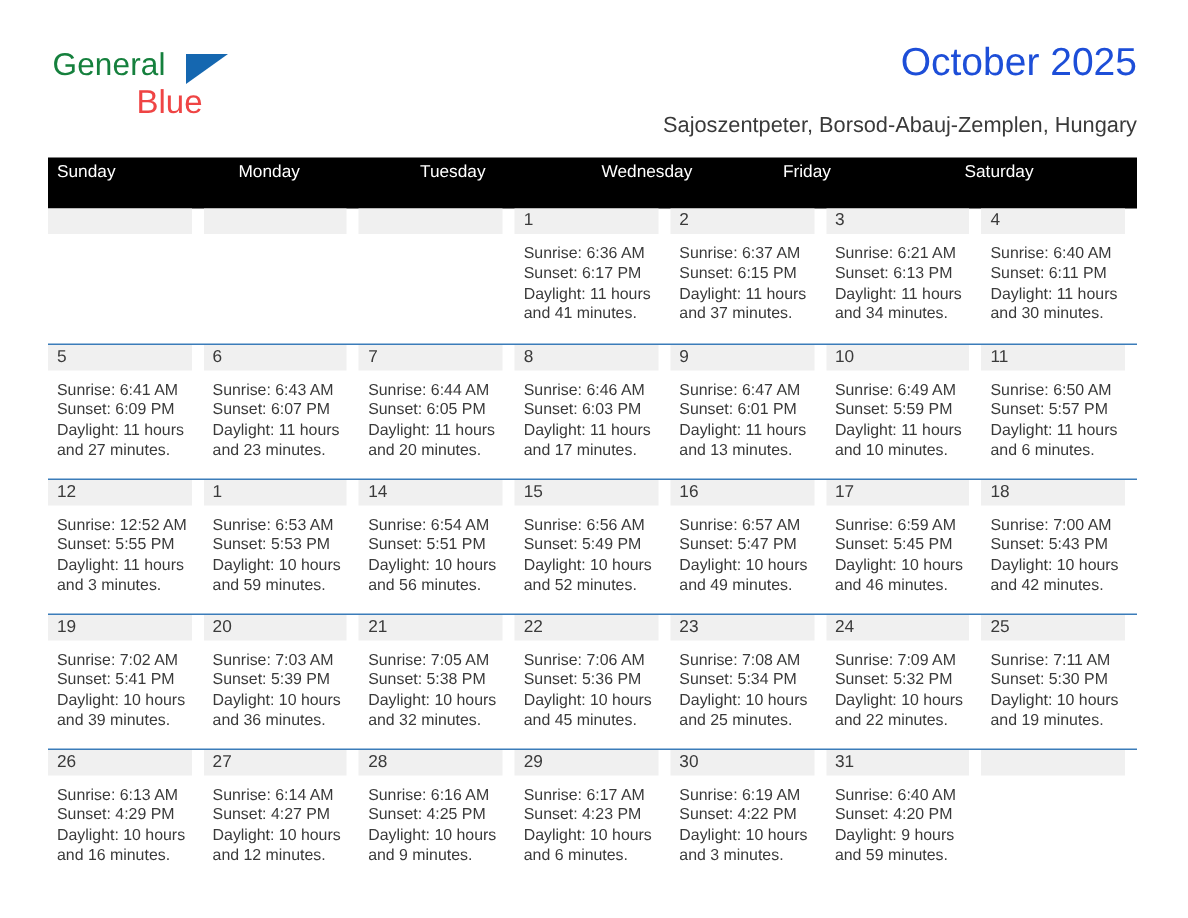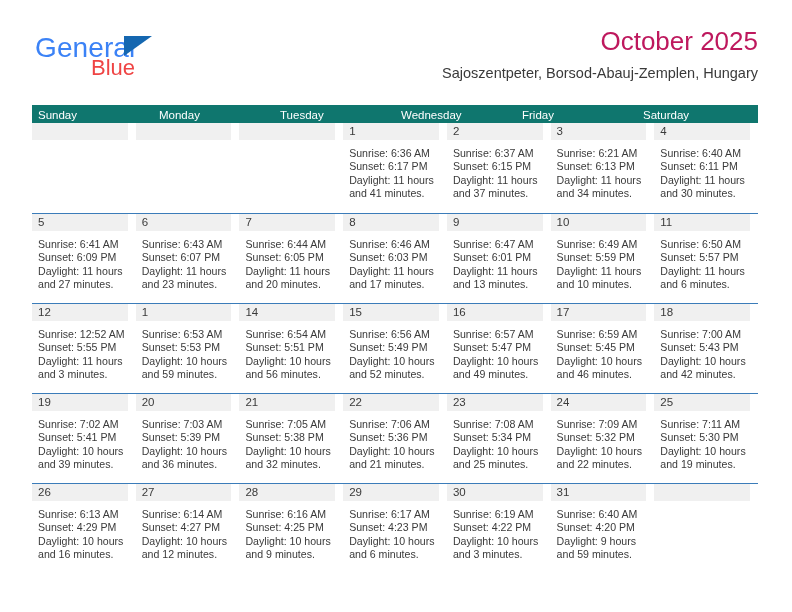--- a/index.html
+++ b/index.html
@@ -34,23 +34,23 @@
     position: absolute;
     left: 0;
     top: 6px;
     width: 200px;
     height: 62px;
   }
   .brand-general {
     position: absolute;
     left: 3px;
     top: 0px;
-    font-size: 28px;
+    font-size: 21px;
     letter-spacing: .1px;
-    color: #3b82f6;
+    color: #15803d;
     font-family: "Liberation Sans", sans-serif;
   }
   .brand-tri {
     position: absolute;
     left: 92px;
     top: 4px;
     width: 0;
     height: 0;
     border-top: 20px solid #1567b0;
     border-right: 28px solid transparent;
@@ -65,45 +65,45 @@
   }
 
   .title-wrap {
     position: absolute;
     right: 0;
     top: 0;
     text-align: right;
   }
   .cal-title {
     font-size: 26px;
-    color: #be185d;
+    color: #1d4ed8;
     font-weight: normal;
     line-height: 30px;
     margin: 0;
     white-space: nowrap;
   }
   .cal-subtitle {
     font-size: 14.5px;
     color: #3a3a3a;
     line-height: 20px;
-    margin: 7px 0 0 0;
+    margin: 18px 0 0 0;
     white-space: nowrap;
   }
 
   
   .calendar {
     position: absolute;
     left: 32px;
     top: 105px;
     width: 726px;
   }
   .head-row {
     display: flex;
-    background: #0f766e;
-    height: 18px;
+    background: #000000;
+    height: 34px;
   }
   .head-cell {
     flex: 1 1 0;
     color: #ffffff;
     font-size: 11.5px;
     line-height: 21px;
     padding-left: 6px;
     box-sizing: border-box;
     white-space: nowrap;
     overflow: hidden;
@@ -381,21 +381,21 @@
               <div class="line">Daylight: 10 hours</div>
               <div class="line">and 32 minutes.</div>
             </div>
           </div>
           <div class="daycell">
             <div class="daynum-band">22</div>
             <div class="lines">
               <div class="line">Sunrise: 7:06 AM</div>
               <div class="line">Sunset: 5:36 PM</div>
               <div class="line">Daylight: 10 hours</div>
-              <div class="line">and 21 minutes.</div>
+              <div class="line">and 45 minutes.</div>
             </div>
           </div>
           <div class="daycell">
             <div class="daynum-band">23</div>
             <div class="lines">
               <div class="line">Sunrise: 7:08 AM</div>
               <div class="line">Sunset: 5:34 PM</div>
               <div class="line">Daylight: 10 hours</div>
               <div class="line">and 25 minutes.</div>
             </div>

